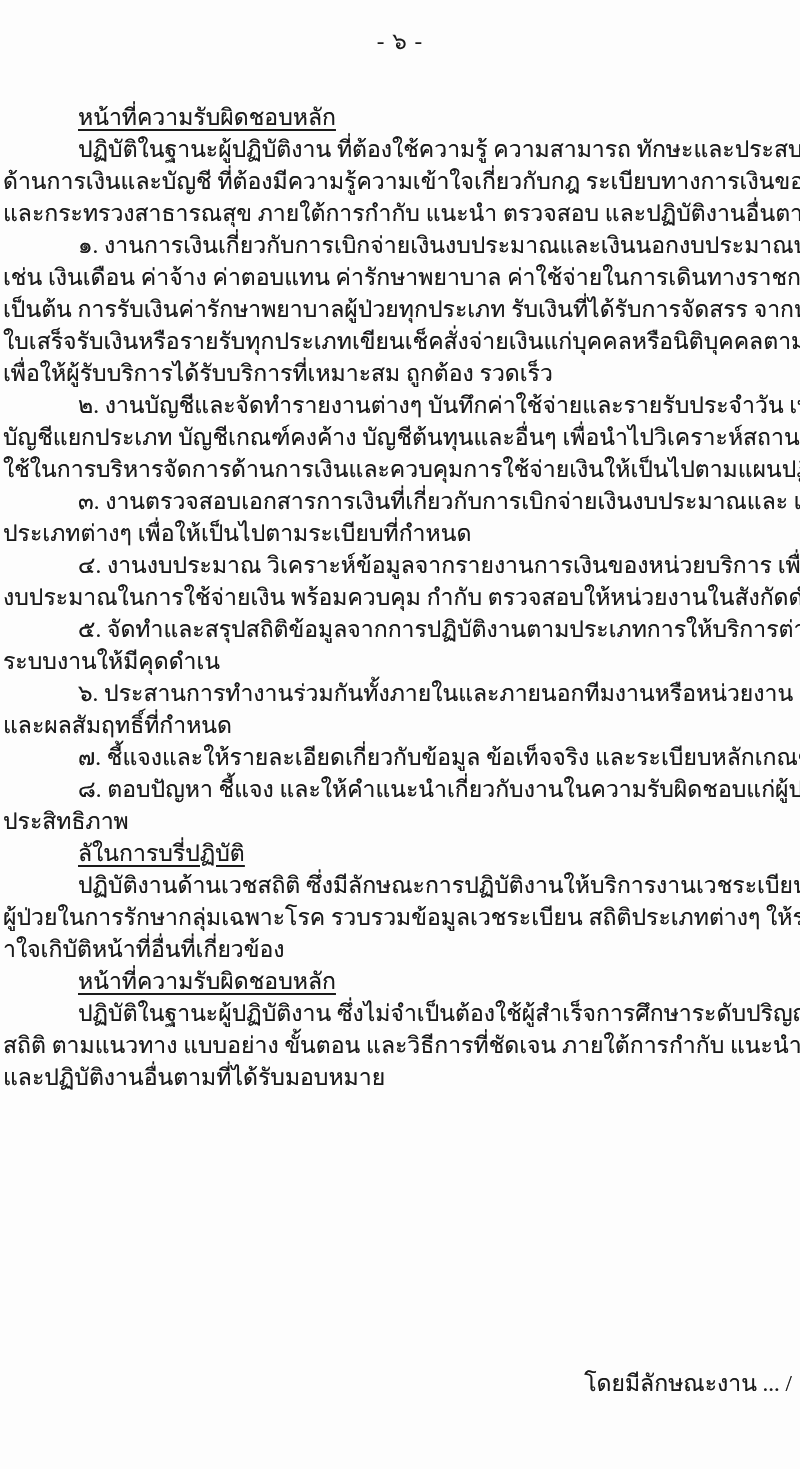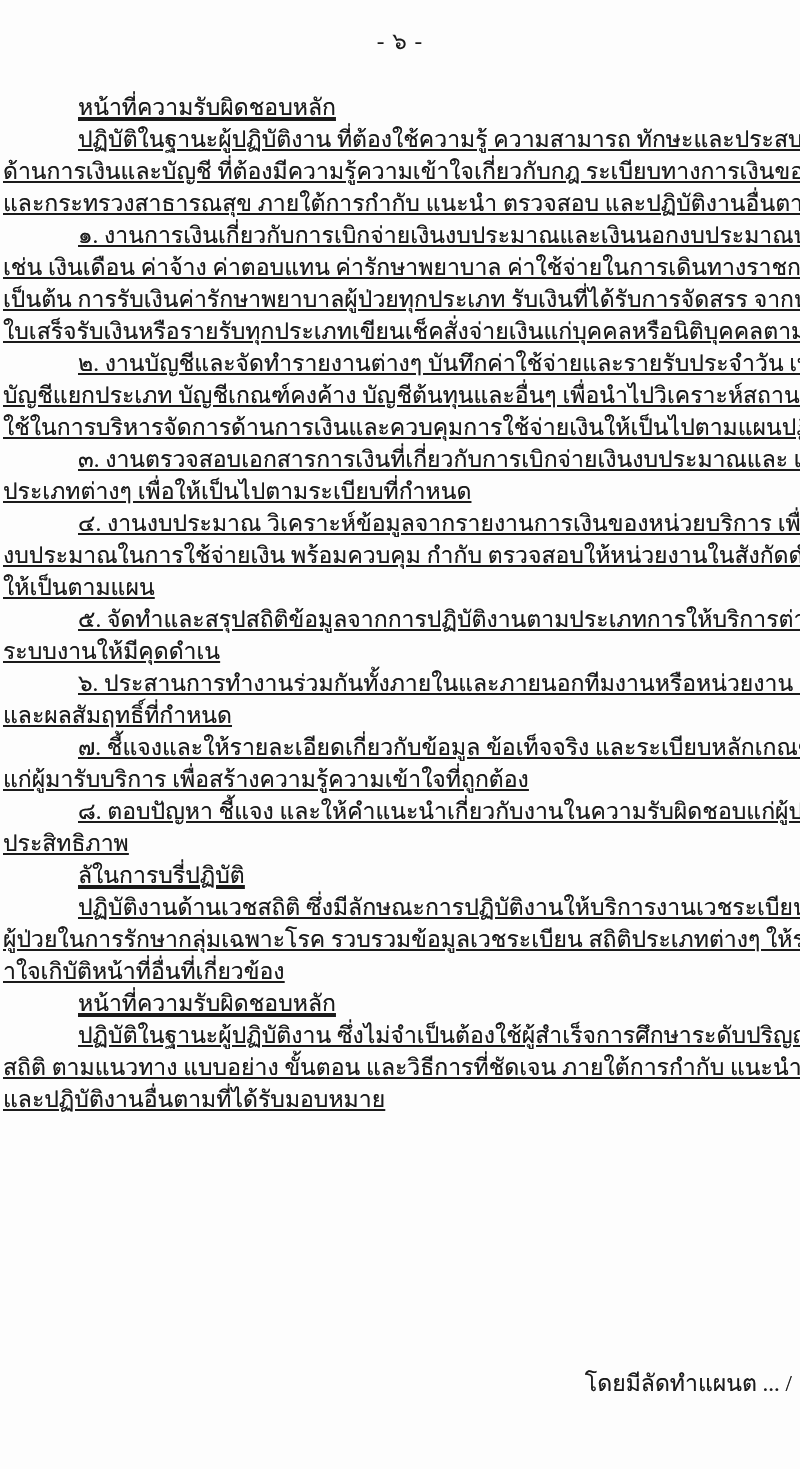--- a/index.html
+++ b/index.html
@@ -20,23 +20,22 @@
     box-sizing: border-box;
     padding-top: 26px;
   }
   .page-number {
     height: 32px;
     line-height: 32px;
     text-align: center;
     letter-spacing: 1px;
   }
   .doc-body {
-    margin-top: 34px;
+    margin-top: 44px;
     padding: 0 20px 0 3px;
-    text-decoration: underline;
   }
   .block { margin: 0; }
   .block.section-heading { margin-top: 6px; }
   .line {
     height: 32px;
     line-height: 32px;
     white-space: pre;
     text-shadow: 0 0 0.5px rgba(20,20,20,0.55);
   }
   .paragraph .line.first { padding-left: 75px; }
@@ -72,46 +71,45 @@
       <div class="block paragraph">
         <div class="line first">ปฏิบัติในฐานะผู้ปฏิบัติงาน ที่ต้องใช้ความรู้ ความสามารถ ทักษะและประสบการณ์ในการทำงาน</div>
         <div class="line">ด้านการเงินและบัญชี ที่ต้องมีความรู้ความเข้าใจเกี่ยวกับกฎ ระเบียบทางการเงินของกระทรวงการคลัง</div>
         <div class="line">และกระทรวงสาธารณสุข ภายใต้การกำกับ แนะนำ ตรวจสอบ และปฏิบัติงานอื่นตามที่ได้รับมอบหมาย</div>
       </div>
       <div class="block paragraph">
         <div class="line first">๑. งานการเงินเกี่ยวกับการเบิกจ่ายเงินงบประมาณและเงินนอกงบประมาณประเภทต่างๆ</div>
         <div class="line">เช่น เงินเดือน ค่าจ้าง ค่าตอบแทน ค่ารักษาพยาบาล ค่าใช้จ่ายในการเดินทางราชการ เงินจากโครงการต่างๆ</div>
         <div class="line">เป็นต้น การรับเงินค่ารักษาพยาบาลผู้ป่วยทุกประเภท รับเงินที่ได้รับการจัดสรร จากหน่วยงานต่างๆ การออก</div>
         <div class="line">ใบเสร็จรับเงินหรือรายรับทุกประเภทเขียนเช็คสั่งจ่ายเงินแก่บุคคลหรือนิติบุคคลตามประเภทรายงานต่างๆ</div>
+        <div class="line">เพื่อให้ผู้รับบริการได้รับบริการที่เหมาะสม ถูกต้อง รวดเร็ว</div>
       </div>
       <div class="block paragraph">
         <div class="line first">๒. งานบัญชีและจัดทำรายงานต่างๆ บันทึกค่าใช้จ่ายและรายรับประจำวัน เพื่อใช้เป็นข้อมูลจัดทำ</div>
         <div class="line">บัญชีแยกประเภท บัญชีเกณฑ์คงค้าง บัญชีต้นทุนและอื่นๆ เพื่อนำไปวิเคราะห์สถานะทางการเงินของหน่วยงาน</div>
         <div class="line">ใช้ในการบริหารจัดการด้านการเงินและควบคุมการใช้จ่ายเงินให้เป็นไปตามแผนปฏิบัติงานที่กำหนดไว้</div>
       </div>
       <div class="block paragraph">
         <div class="line first">๓. งานตรวจสอบเอกสารการเงินที่เกี่ยวกับการเบิกจ่ายเงินงบประมาณและ เงินนอกงบประมาณ</div>
         <div class="line">ประเภทต่างๆ เพื่อให้เป็นไปตามระเบียบที่กำหนด</div>
       </div>
       <div class="block paragraph">
         <div class="line first">๔. งานงบประมาณ วิเคราะห์ข้อมูลจากรายงานการเงินของหน่วยบริการ เพื่อนำไปจัดทำแผนตั้ง</div>
         <div class="line">งบประมาณในการใช้จ่ายเงิน พร้อมควบคุม กำกับ ตรวจสอบให้หน่วยงานในสังกัดดำเนินกิจกรรมต่างๆ</div>
-        <div class="line">ให้เป็นตามแผน</div>
       </div>
       <div class="block paragraph">
         <div class="line first">๕. จัดทำและสรุปสถิติข้อมูลจากการปฏิบัติงานตามประเภทการให้บริการต่างๆ เพื่อไปพัฒนา</div>
         <div class="line">ระบบงานให้มีคุดดำเน</div>
       </div>
       <div class="block paragraph">
         <div class="line first">๖. ประสานการทำงานร่วมกันทั้งภายในและภายนอกทีมงานหรือหน่วยงาน เพื่อให้เกิดความร่วมมือ</div>
         <div class="line">และผลสัมฤทธิ์ที่กำหนด</div>
       </div>
       <div class="block paragraph">
         <div class="line first">๗. ชี้แจงและให้รายละเอียดเกี่ยวกับข้อมูล ข้อเท็จจริง และระเบียบหลักเกณฑ์ต่างๆ ของทางราชการ</div>
-        <div class="line">แก่ผู้มารับบริการ เพื่อสร้างความรู้ความเข้าใจที่ถูกต้อง</div>
       </div>
       <div class="block paragraph">
         <div class="line first">๘. ตอบปัญหา ชี้แจง และให้คำแนะนำเกี่ยวกับงานในความรับผิดชอบแก่ผู้ปฏิบัติงาน เพื่อเพิ่ม</div>
         <div class="line">ประสิทธิภาพ</div>
       </div>
       <div class="block subheading">
         <div class="line first">ลัในการบรี่ปฏิบัติ</div>
       </div>
       <div class="block paragraph">
         <div class="line first">ปฏิบัติงานด้านเวชสถิติ ซึ่งมีลักษณะการปฏิบัติงานให้บริการงานเวชระเบียน การจำแนกประเภท</div>
@@ -121,14 +119,14 @@
       <div class="block subheading">
         <div class="line first">หน้าที่ความรับผิดชอบหลัก</div>
       </div>
       <div class="block paragraph">
         <div class="line first">ปฏิบัติในฐานะผู้ปฏิบัติงาน ซึ่งไม่จำเป็นต้องใช้ผู้สำเร็จการศึกษาระดับปริญญา ปฏิบัติงานด้านเวช</div>
         <div class="line">สถิติ ตามแนวทาง แบบอย่าง ขั้นตอน และวิธีการที่ชัดเจน ภายใต้การกำกับ แนะนำ ตรวจสอบ</div>
         <div class="line">และปฏิบัติงานอื่นตามที่ได้รับมอบหมาย</div>
       </div>
     </div>
 
-  <div class="continuation-note">โดยมีลัดทำแผนต ... /</div>
+  <div class="continuation-note">โดยมีลักษณะงาน ... /</div>
 </div>
 
 </body></html>

